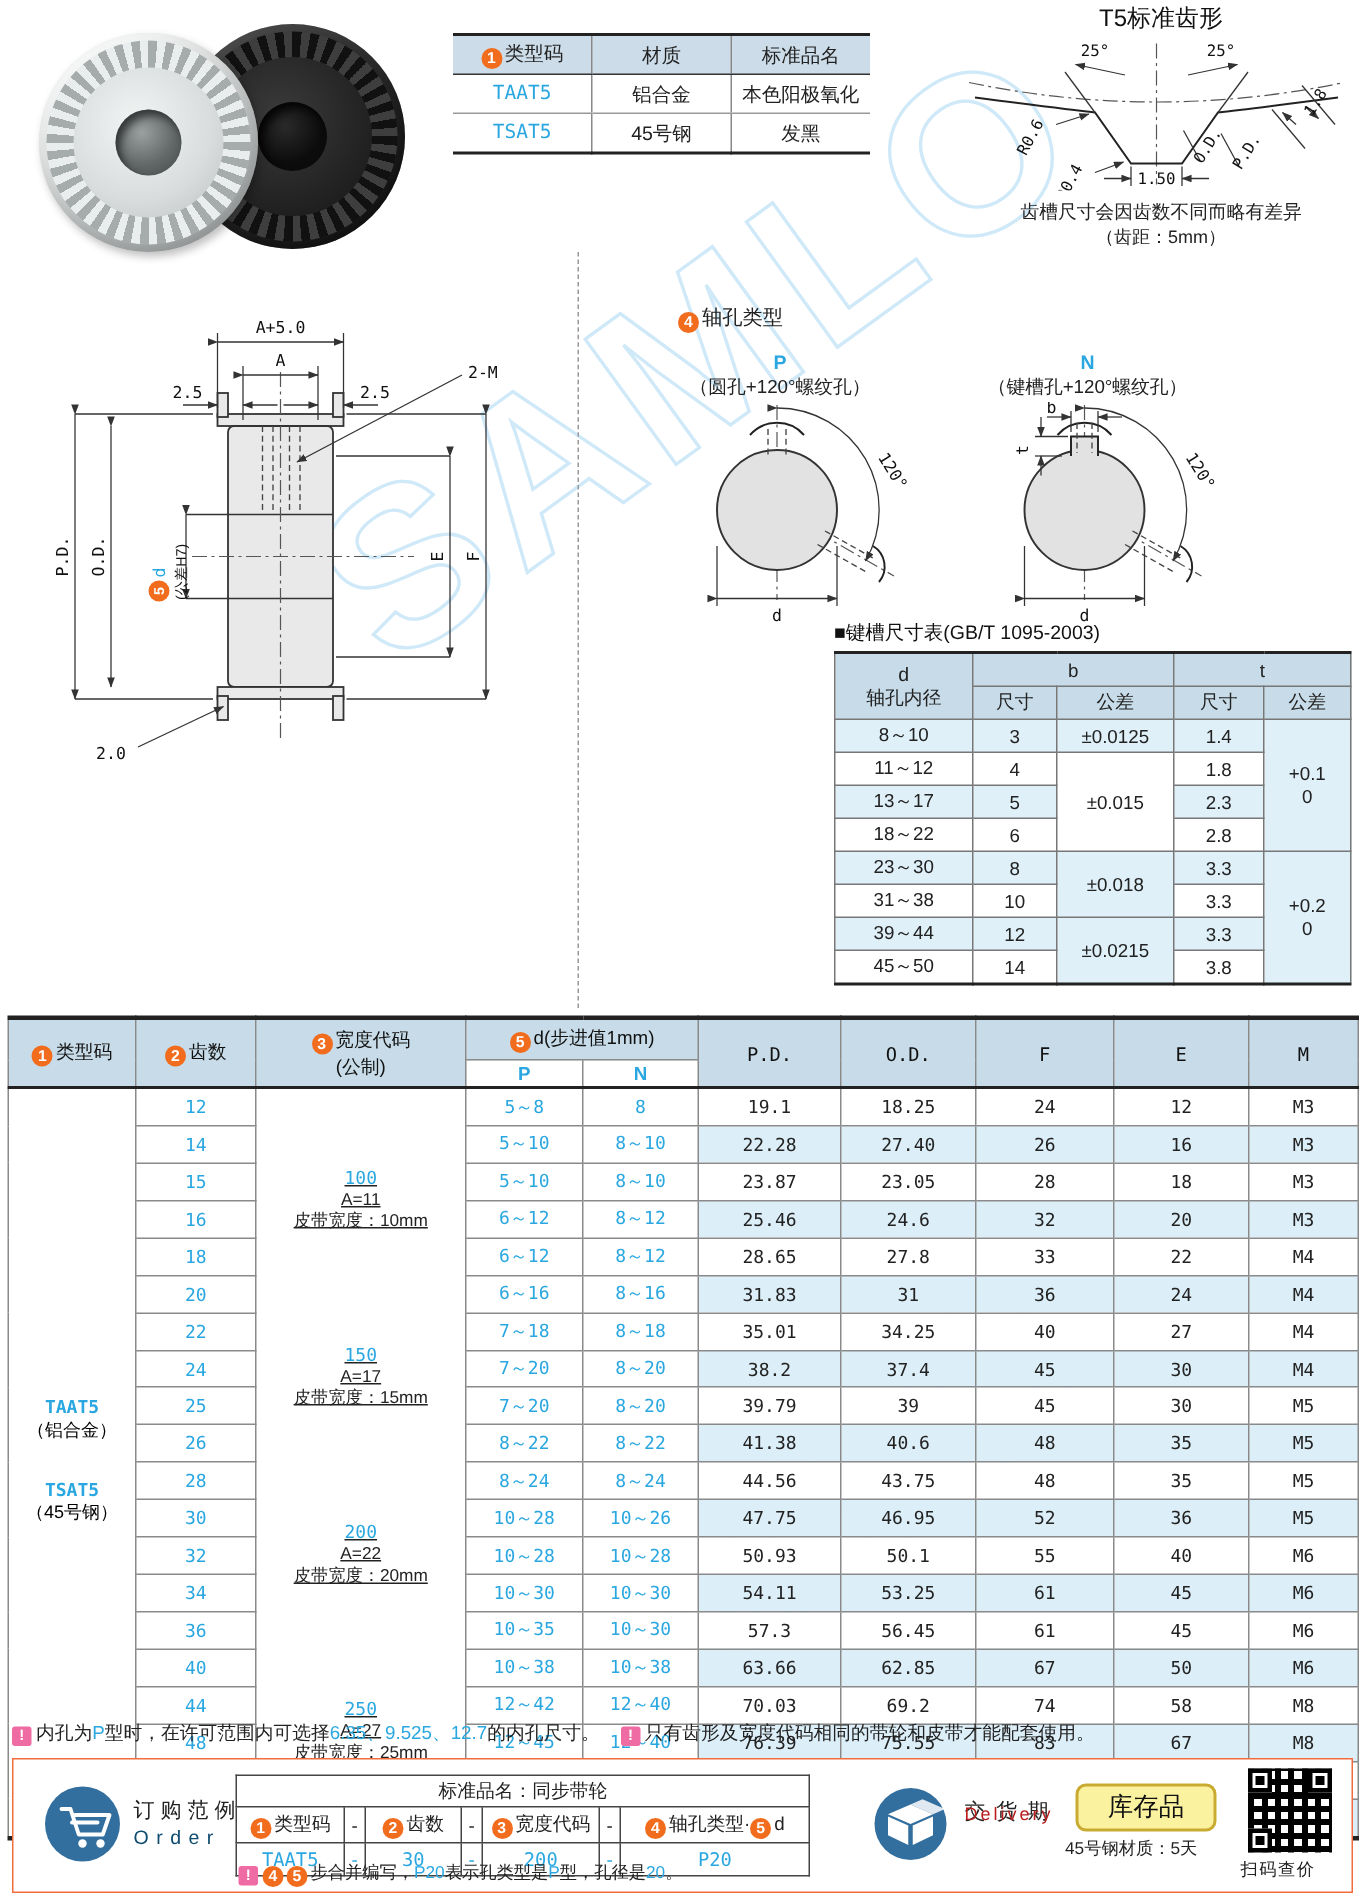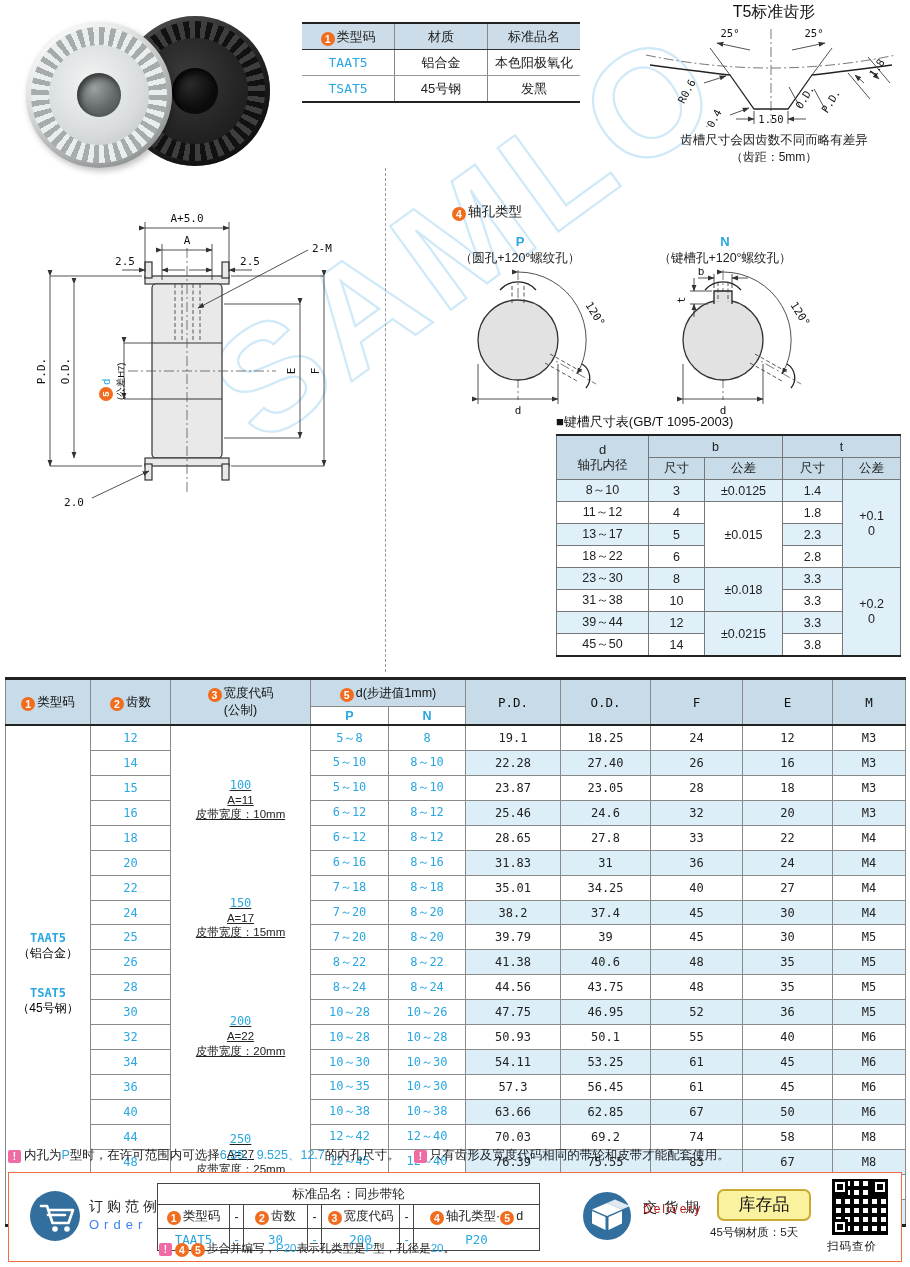--- a/index.html
+++ b/index.html
@@ -104,21 +104,21 @@
   .wgroup div{line-height:1.25;font-size:11.5px;}
   .wgroup .wcode{color:#2aa7e0;font-family:"DejaVu Sans Mono",monospace;font-size:12px;}
 
   
   #notes{left:8px;top:1147px;width:900px;font-size:12.5px;display:flex;gap:14px;white-space:nowrap;}
 
   
   #footer{left:8px;top:1172px;width:892px;height:88px;border:1.5px solid #f26c3e;background:#fff;}
   #order-icon{left:20px;top:17px;}
   #order-label-cn{left:80px;top:25px;font-size:14px;letter-spacing:4px;}
-  #order-label-en{left:80px;top:44px;font-size:13px;letter-spacing:5px;color:#3b82f6;}
+  #order-label-en{left:80px;top:44px;font-size:13px;letter-spacing:5px;color:#0c4a6e;}
   #order-tbl{left:148px;top:10px;border-collapse:collapse;table-layout:fixed;width:382px;font-size:12.5px;}
   #order-tbl td{border:1px solid #444;text-align:center;padding:0;}
   #order-tbl .ot-top td{height:20px;border-bottom:1px solid #444;}
   #order-tbl .ot-h td{height:23px;}
   #order-tbl .ot-v td{height:21px;}
   #order-note{left:150px;top:68px;font-size:11.5px;white-space:nowrap;}
   #dlv-icon{left:573px;top:18px;}
   #dlv-cn{left:634px;top:26px;font-size:14px;letter-spacing:7px;}
   #dlv-en{left:634px;top:29px;font-size:12px;letter-spacing:2px;color:#b91c1c;}
   #stock-badge{left:708px;top:16px;width:90px;height:28px;background:#fbf2a0;border:2px solid #c9ab32;

